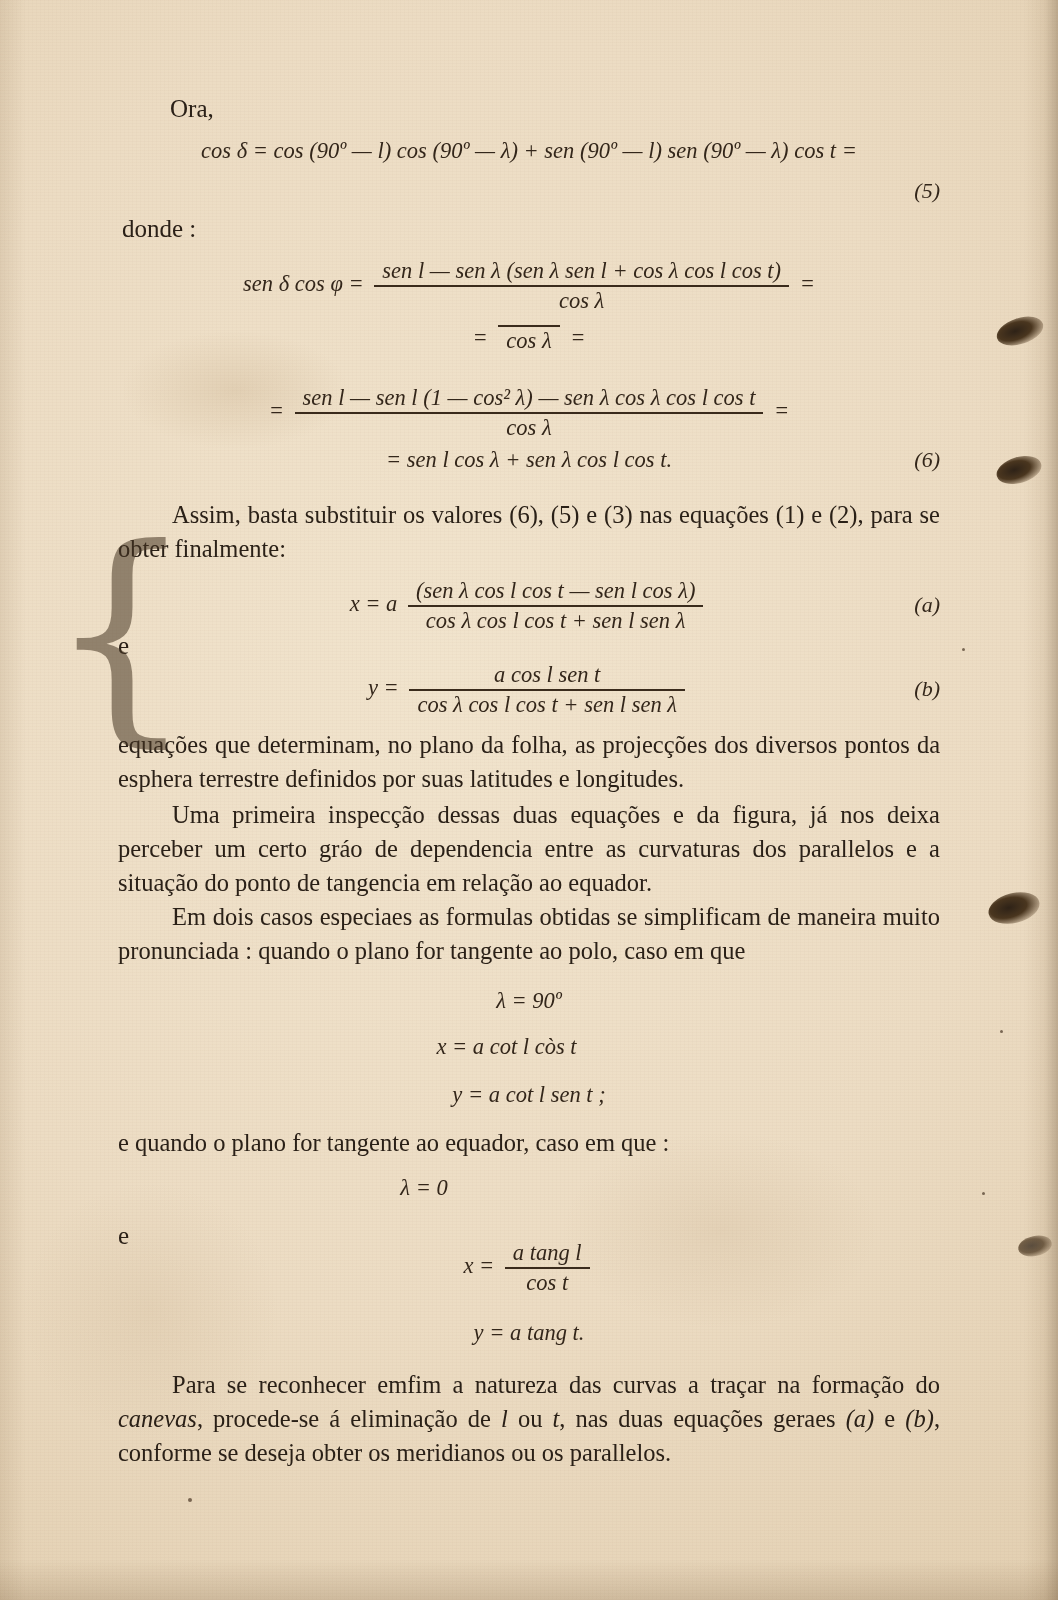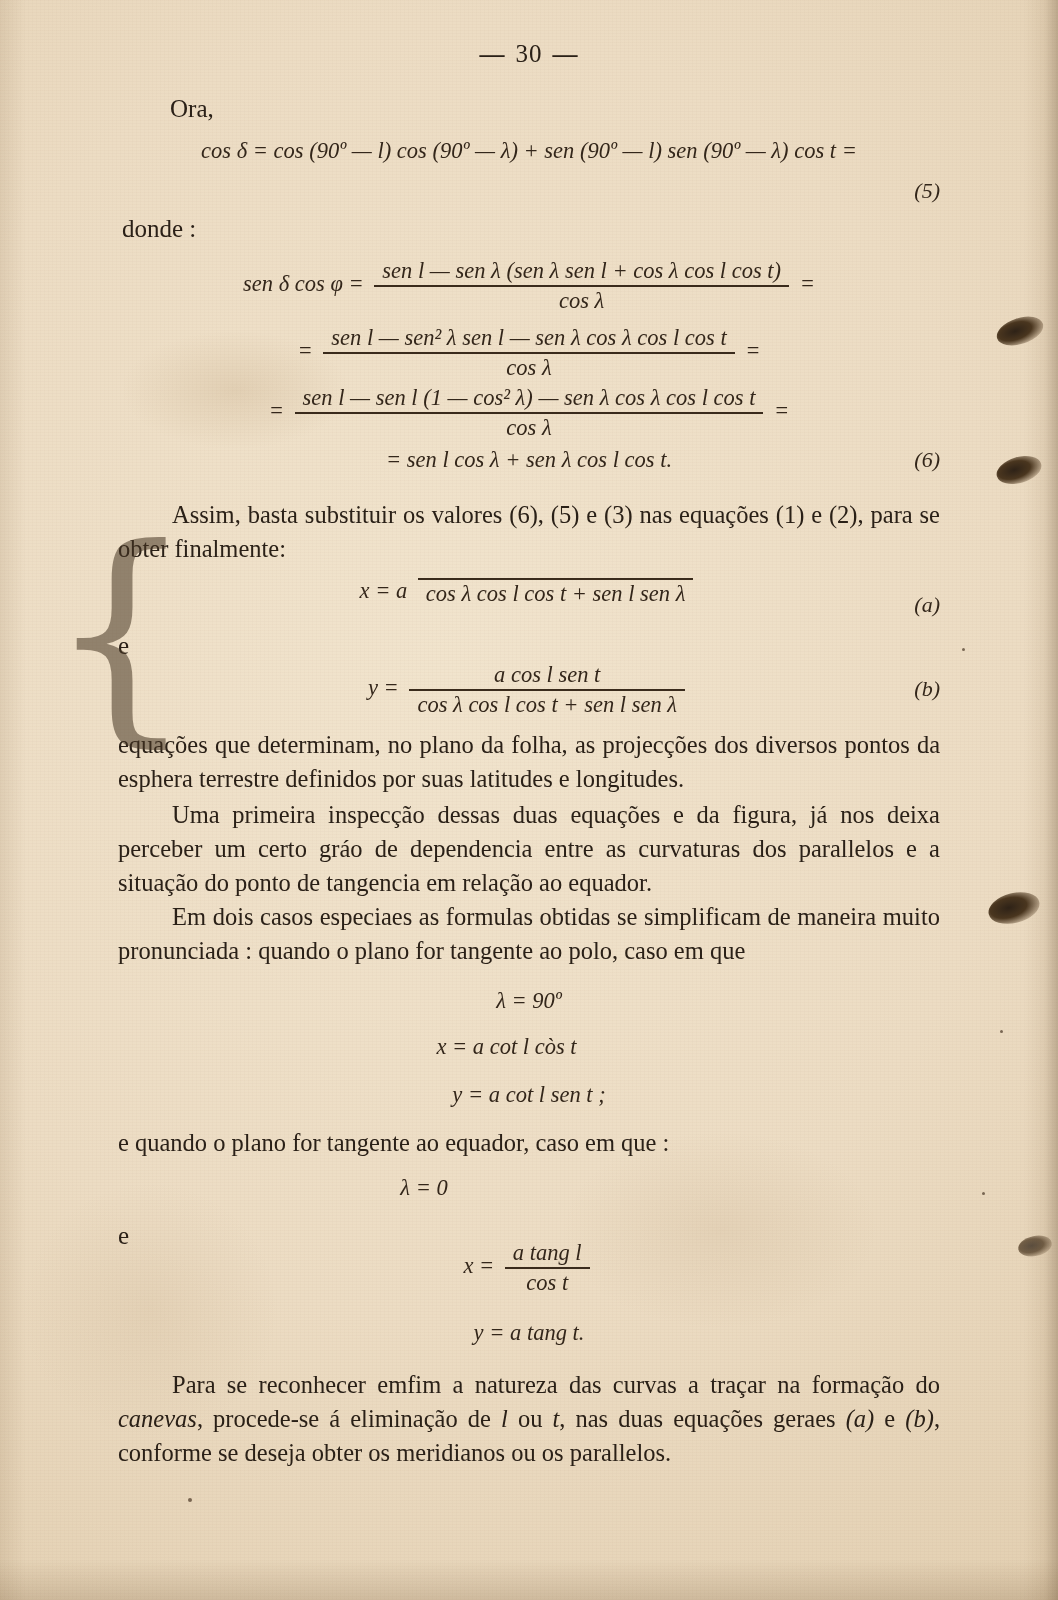--- a/index.html
+++ b/index.html
@@ -91,23 +91,20 @@
 <body>
 
 <div class="paper"></div>
 <div class="grain"></div>
 <div class="stain-a"></div>
 <div class="stain-b"></div>
 <div class="stain-c"></div>
 
 <div class="page">
 
-  <div class="folio">
-    <span class="dash">—</span><span>30</span><span class="dash">—</span>
-  </div>
 
   <div class="content">
 
     <p class="lead" style="position:absolute;top:95px;left:0;">Ora,</p>
 
     <div class="math eqline" style="position:absolute;top:138px;left:0;width:1058px;">
       <span>cos δ = cos (90º — l) cos (90º — λ) + sen (90º — l) sen (90º — λ) cos t =</span>
     </div>
 
     <div class="math eqline" style="position:absolute;top:178px;left:0;width:1058px;">
@@ -121,21 +118,20 @@
       <span class="frac">
         <span class="num">sen l — sen λ (sen λ sen l + cos λ cos l cos t)</span>
         <span class="den">cos λ</span>
       </span>
       <span>=</span>
     </div>
 
     <div class="math eqline" style="position:absolute;top:325px;left:0;width:1058px;">
       <span>=</span>
       <span class="frac">
-        <span class="num">sen l — sen² λ sen l — sen λ cos λ cos l cos t</span>
         <span class="den">cos λ</span>
       </span>
       <span>=</span>
     </div>
 
     <div class="math eqline" style="position:absolute;top:385px;left:0;width:1058px;">
       <span>=</span>
       <span class="frac">
         <span class="num">sen l — sen l (1 — cos² λ) — sen λ cos λ cos l cos t</span>
         <span class="den">cos λ</span>
@@ -146,20 +142,21 @@
     <div class="math eqline" style="position:absolute;top:447px;left:0;width:1058px;text-align:center;">
       <span>= sen l cos λ + sen λ cos l cos t.</span>
       <span class="tag" style="top:0;">(6)</span>
     </div>
 
     <p class="para first" style="position:absolute;top:498px;left:0;width:822px;">Assim, basta substituir os valores (6), (5) e (3) nas equações (1) e (2), para se obter finalmente:</p>
 
     <div class="math eqline" style="position:absolute;top:578px;left:0;width:1058px;">
       <span>x = a</span>
       <span class="frac">
+        <span class="num">(sen λ cos l cos t — sen l cos λ)</span>
         <span class="den">cos λ cos l cos t + sen l sen λ</span>
       </span>
       <span class="tag" style="top:14px;">(a)</span>
     </div>
 
     <p class="lead l3" style="position:absolute;top:632px;left:-20px;">e</p>
 
     <div class="math eqline" style="position:absolute;top:662px;left:0;width:1058px;">
       <span>y =</span>
       <span class="frac">

